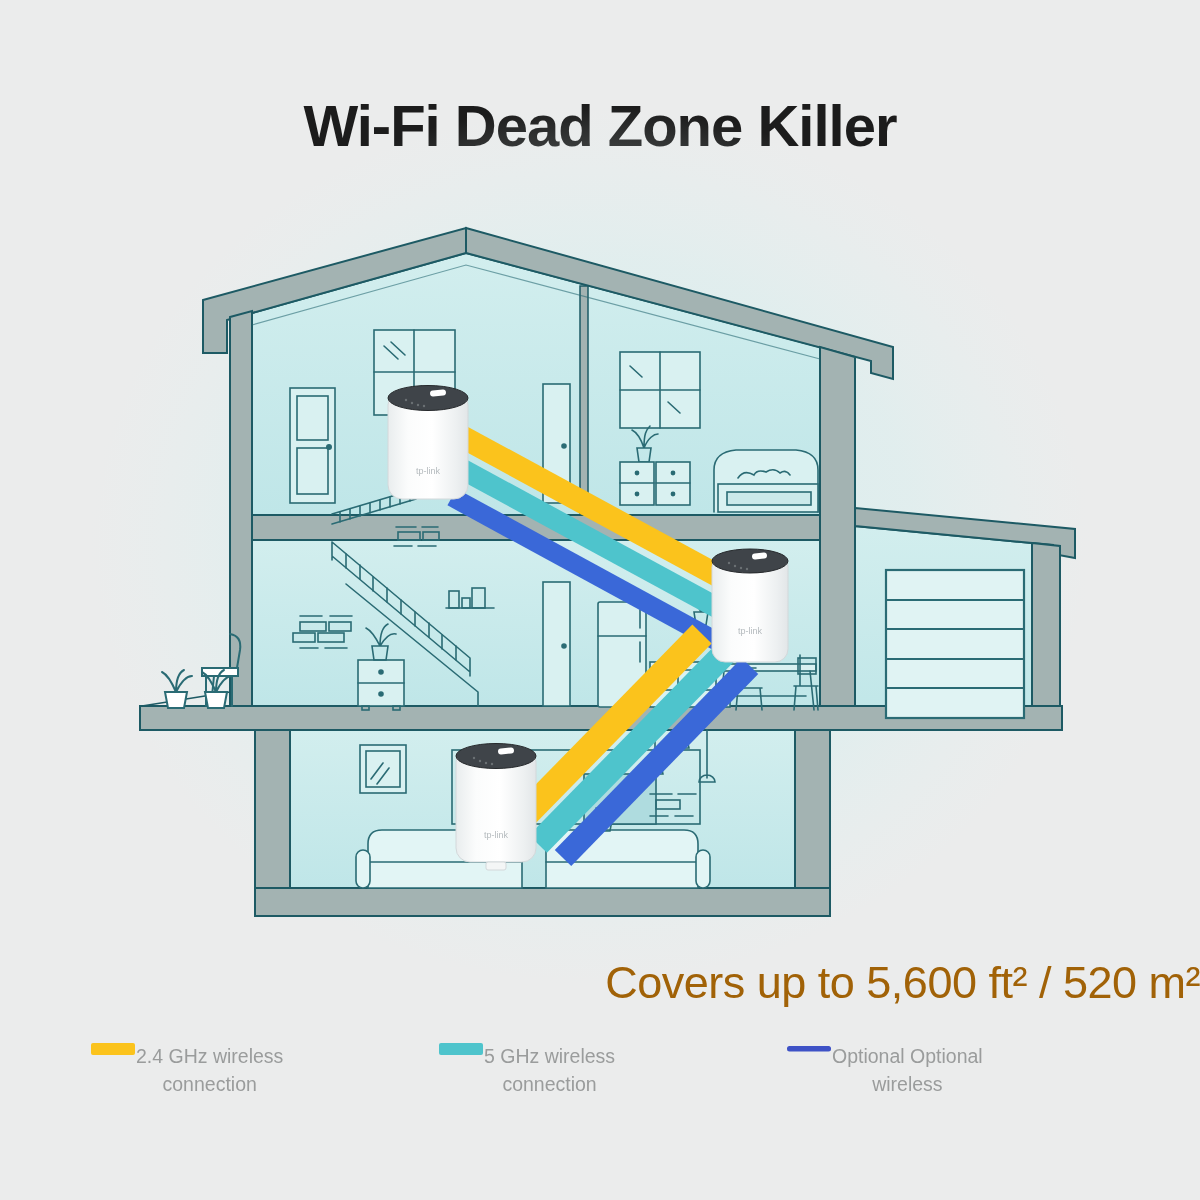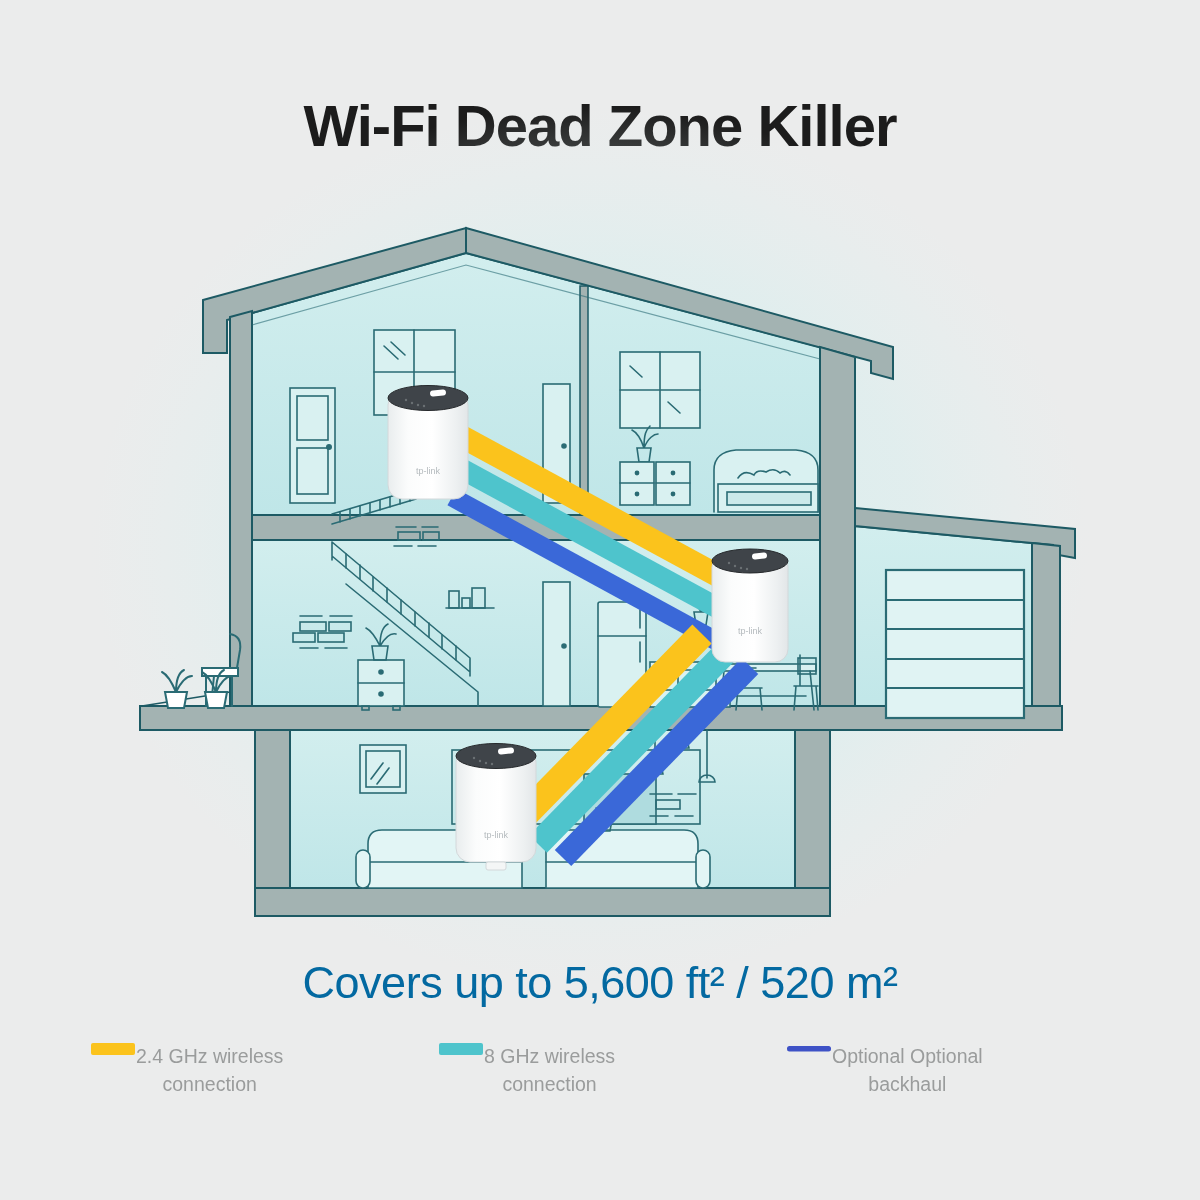--- a/index.html
+++ b/index.html
@@ -1,21 +1,21 @@
 <!DOCTYPE html>
 <html><head>
 <meta charset="utf-8">
 <style>
   html,body{margin:0;padding:0;background:#EBECEC;}
   .stage{position:relative;width:1200px;height:1200px;background:#EBECEC;overflow:hidden;
          font-family:"Liberation Sans","DejaVu Sans",sans-serif;}
   .title{position:absolute;top:92px;left:0;width:100%;margin:0;text-align:center;
          font-size:58px;font-weight:700;letter-spacing:-1px;color:#1c1c1c;}
-  .coverage{position:absolute;top:957px;left:0;width:100%;text-align:center;
-         font-size:45px;font-weight:400;letter-spacing:-0.5px;color:#0369a1;}
+  .coverage{position:absolute;top:957px;left:0;width:100%;text-align:right;
+         font-size:45px;font-weight:400;letter-spacing:-0.5px;color:#a16207;}
   .house{position:absolute;top:0;left:0;}
   .legend-item{position:absolute;top:1042px;transform:translateX(-50%);
          display:flex;width:280px;}
   .legend-item .swatch{height:14px;margin-bottom:54px;}
   .legend-label{font-size:19.5px;line-height:28px;color:#9A9C9C;text-align:center;}
   .li-1{left:230px;} .li-2{left:578px;} .li-3{left:926px;}
 </style>
 </head>
 <body>
 
@@ -262,28 +262,28 @@
       <div>2.4 GHz wireless</div>
       <div>connection</div>
     </div>
   </div>
 
   <div class="legend-item li-2">
     <svg class="swatch" width="46" height="14">
       <rect x="1" y="1" width="44" height="12" rx="2" fill="#4EC4CC"></rect>
     </svg>
     <div class="legend-label">
-      <div>8 GHz wireless</div>
+      <div>5 GHz wireless</div>
       <div>connection</div>
     </div>
   </div>
 
   <div class="legend-item li-3">
     <svg class="swatch" width="46" height="14">
       <rect x="1" y="4" width="44" height="5.5" rx="2.5" fill="#3E52C6"></rect>
     </svg>
     <div class="legend-label">
       <div>Optional Optional</div>
-      <div>backhaul</div>
+      <div>wireless</div>
     </div>
   </div>
 
 </div>
 
 </body></html>

